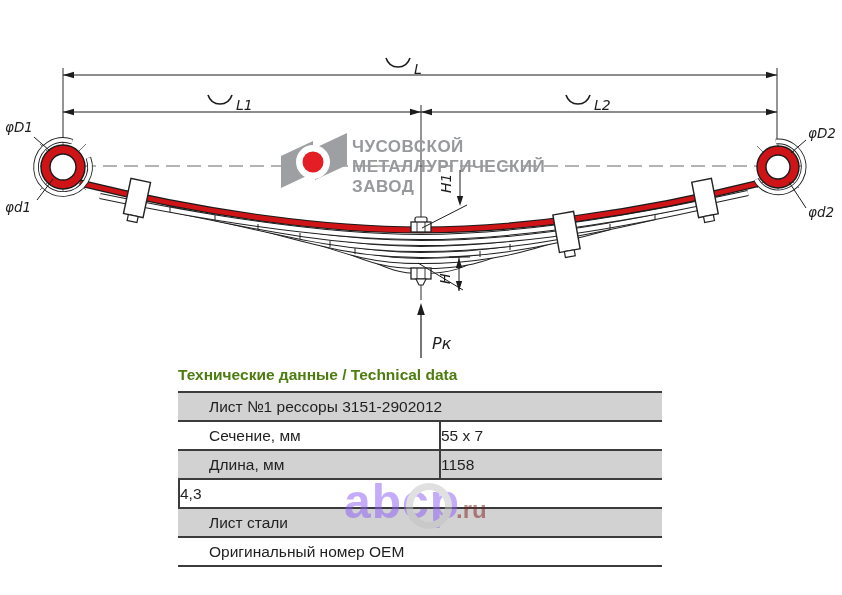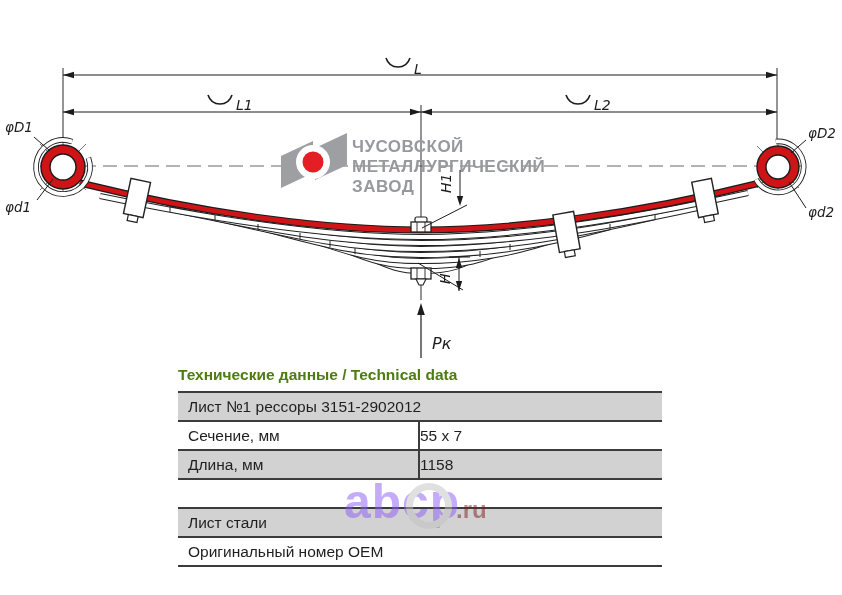--- a/index.html
+++ b/index.html
@@ -6,21 +6,21 @@
   body{width:842px;height:595px;position:relative;font-family:"Liberation Sans",sans-serif;overflow:hidden;}
   #drawing{position:absolute;left:0;top:0;}
   .dim-label{font-family:"DejaVu Sans",sans-serif;font-style:italic;font-size:14px;fill:#1c1c1c;}
   .phi-label{font-family:"DejaVu Sans",sans-serif;font-style:italic;font-size:13.5px;fill:#1c1c1c;}
   .logo-text{font-family:"Liberation Sans",sans-serif;font-weight:bold;font-size:17px;fill:#97999c;letter-spacing:0.5px;}
   .spec-block{position:absolute;left:178px;top:366px;width:484px;}
   .spec-title{color:#4d7c0f;font-weight:bold;font-size:15.5px;margin:0 0 7px 0;}
   .spec-table{border-top:2px solid #3c3c3c;font-size:15.5px;color:#1f1f1f;}
   .spec-row{display:flex;align-items:center;height:27px;border-bottom:2px solid #3c3c3c;}
   .spec-row.gray{background:#d2d2d2;}
-  .spec-row .c1{width:230px;padding-left:10px;flex:none;}
+  .spec-row .c1{width:230px;flex:none;margin-left:31px;}
   .spec-row .c2{flex:1;border-left:2px solid #3c3c3c;align-self:stretch;display:flex;align-items:center;}
   .spec-row.span .c1{width:auto;flex:1;}
   .watermark{position:absolute;left:344px;top:474px;width:170px;height:56px;opacity:0.5;pointer-events:none;z-index:5;}
   .wm-text{font-weight:bold;font-size:48px;color:#8b5cf6;letter-spacing:1px;position:absolute;left:0;top:0;}
   .wm-ring{position:absolute;left:62px;top:9px;width:32px;height:32px;border:7px solid #c2c2c2;border-radius:50%;}
   .wm-suffix{position:absolute;left:112px;top:22px;font-weight:bold;font-size:24px;color:#7f1d1d;}
 </style>
 </head>
 <body>
 
@@ -211,20 +211,21 @@
     </div>
     <div class="spec-row">
       <span class="c1">Сечение, мм</span>
       <span class="c2">55 x 7</span>
     </div>
     <div class="spec-row gray">
       <span class="c1">Длина, мм</span>
       <span class="c2">1158</span>
     </div>
     <div class="spec-row">
+      <span class="c2">4,3</span>
     </div>
     <div class="spec-row gray">
       <span class="c1">Лист стали</span>
     </div>
     <div class="spec-row">
       <span class="c1">Оригинальный номер OEM</span>
     </div>
   </div>
 </div>
 

